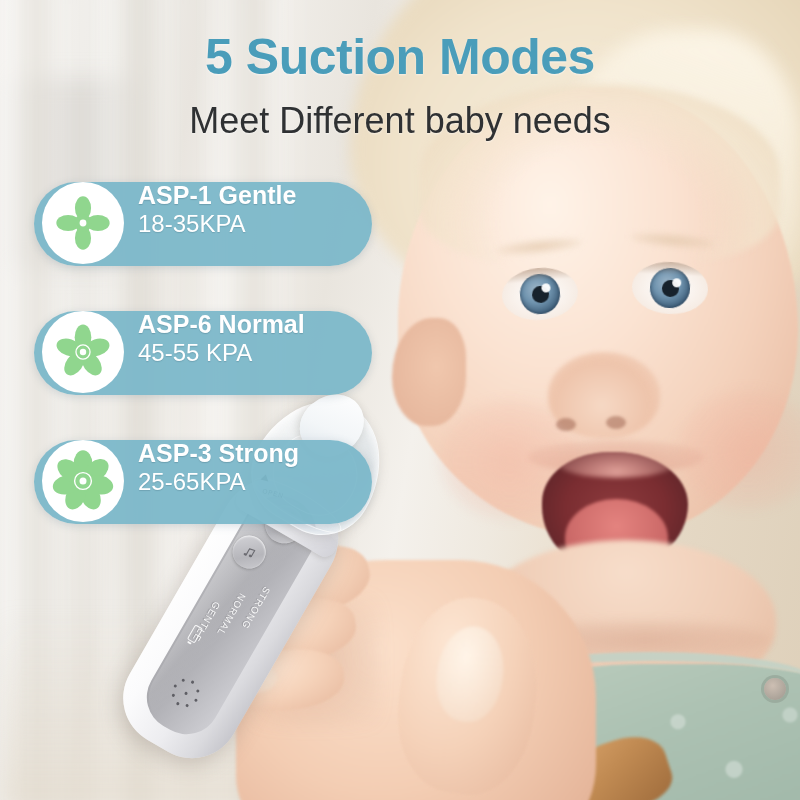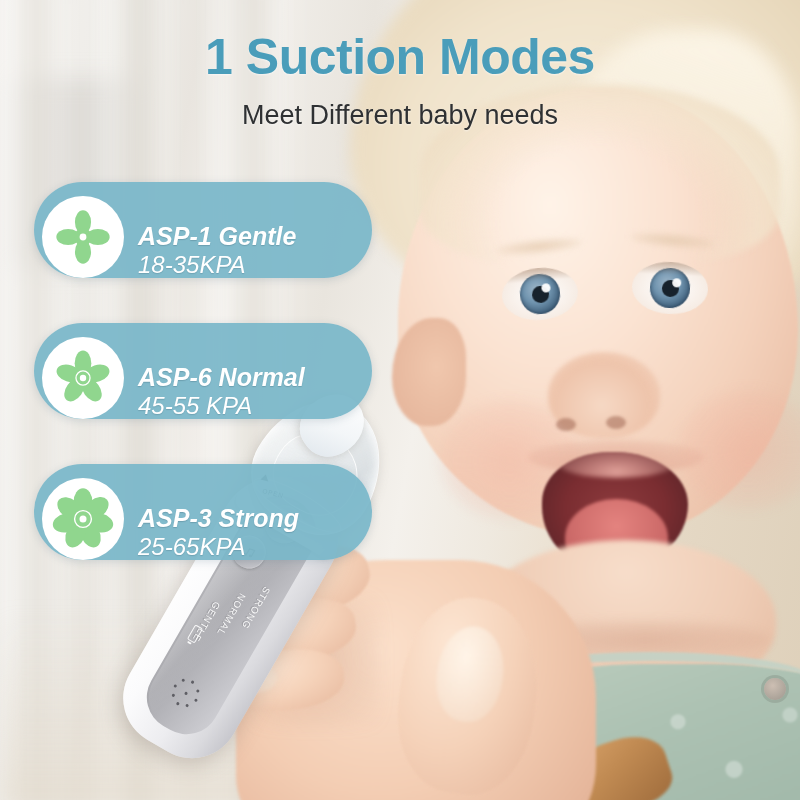--- a/index.html
+++ b/index.html
@@ -394,35 +394,34 @@
     position: absolute; left: 0; top: 28px; width: 800px;
     text-align: center;
     font-size: 50px; font-weight: bold;
     color: #4a9dba;
     letter-spacing: -0.5px;
     text-shadow: 0 1px 2px rgba(255,255,255,0.55);
   }
   .subtitle {
     position: absolute; left: 0; top: 100px; width: 800px;
     text-align: center;
-    font-size: 27px; font-weight: normal;
+    font-size: 36px; font-weight: normal;
     color: #2f3133;
     text-shadow: 0 1px 2px rgba(255,255,255,0.5);
   }
 
   .badge-list { position: absolute; left: 34px; top: 182px; }
   .badge {
     position: relative;
-    display: flex; align-items: flex-end;
-    width: 338px; height: 96px;
+    display: flex; align-items: flex-start;
+    width: 338px; height: 84px;
     margin-bottom: 45px;
     background: rgba(122,183,201,0.93);
     border-radius: 52px;
     box-shadow: 0 2px 9px rgba(90,120,135,0.22);
-    font-style: italic;
   }
   .badge:last-child { margin-bottom: 0; }
   .badge-icon {
     flex: 0 0 auto;
     width: 82px; height: 82px;
     margin-left: 8px;
     border-radius: 50%;
     background: #ffffff;
     display: flex; align-items: center; justify-content: center;
   }
@@ -551,21 +550,21 @@
       <div class="nozzle">
         <div class="nozzle-inner"></div>
         <div class="nozzle-ring"></div>
         <div class="nozzle-arrow"></div>
         <div class="nozzle-open">OPEN</div>
       </div>
       <div class="nozzle-tip"></div>
     </div>
   </div>
 
-  <div class="title">1 Suction Modes</div>
+  <div class="title">5 Suction Modes</div>
   <div class="subtitle">Meet Different baby needs</div>
 
   <div class="badge-list">
 
     <div class="badge">
       <div class="badge-icon">
         <svg class="fan-svg" width="62" height="62" viewBox="0 0 100 100">
           <g fill="#90d68e">
             <path d="M50 42 C50 20 42 14 50 8 C58 14 58 22 54 36 Z" transform="rotate(0 50 50)"></path>
             <path d="M50 42 C50 20 42 14 50 8 C58 14 58 22 54 36 Z" transform="rotate(90 50 50)"></path>

